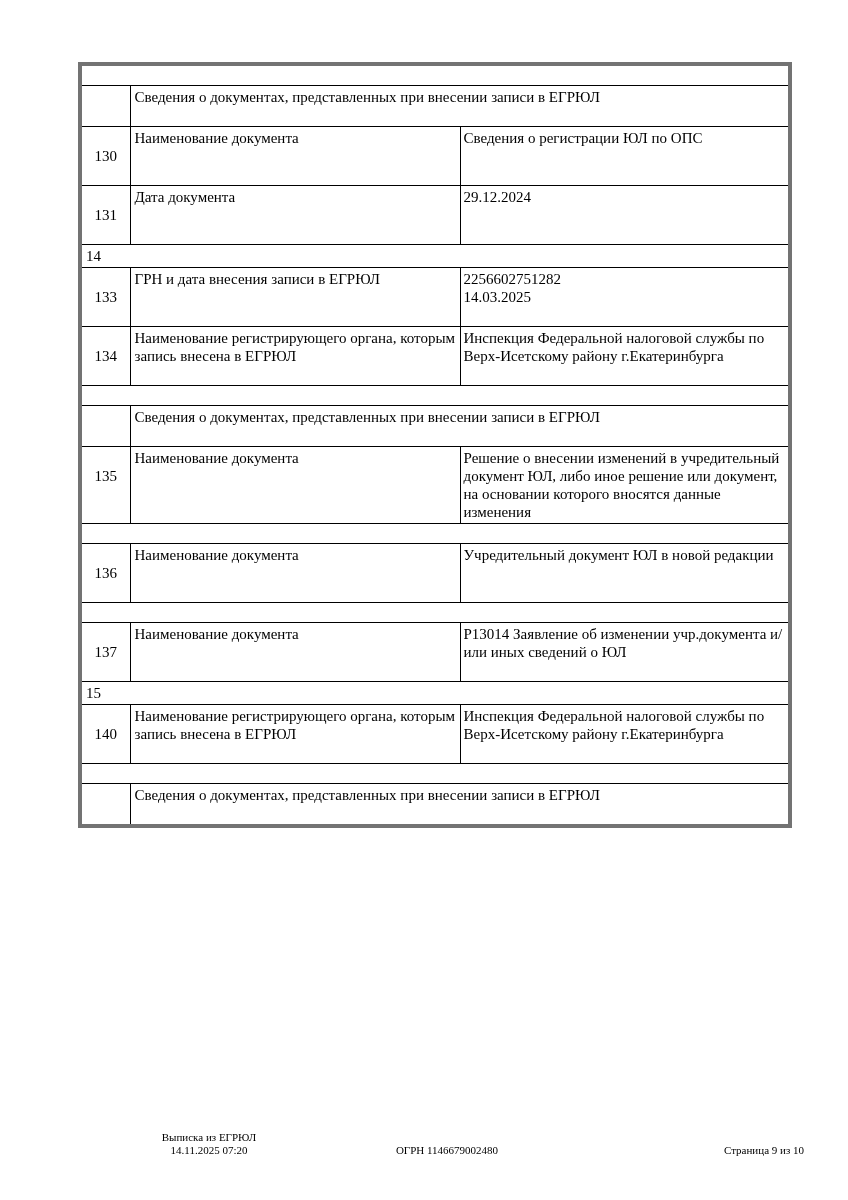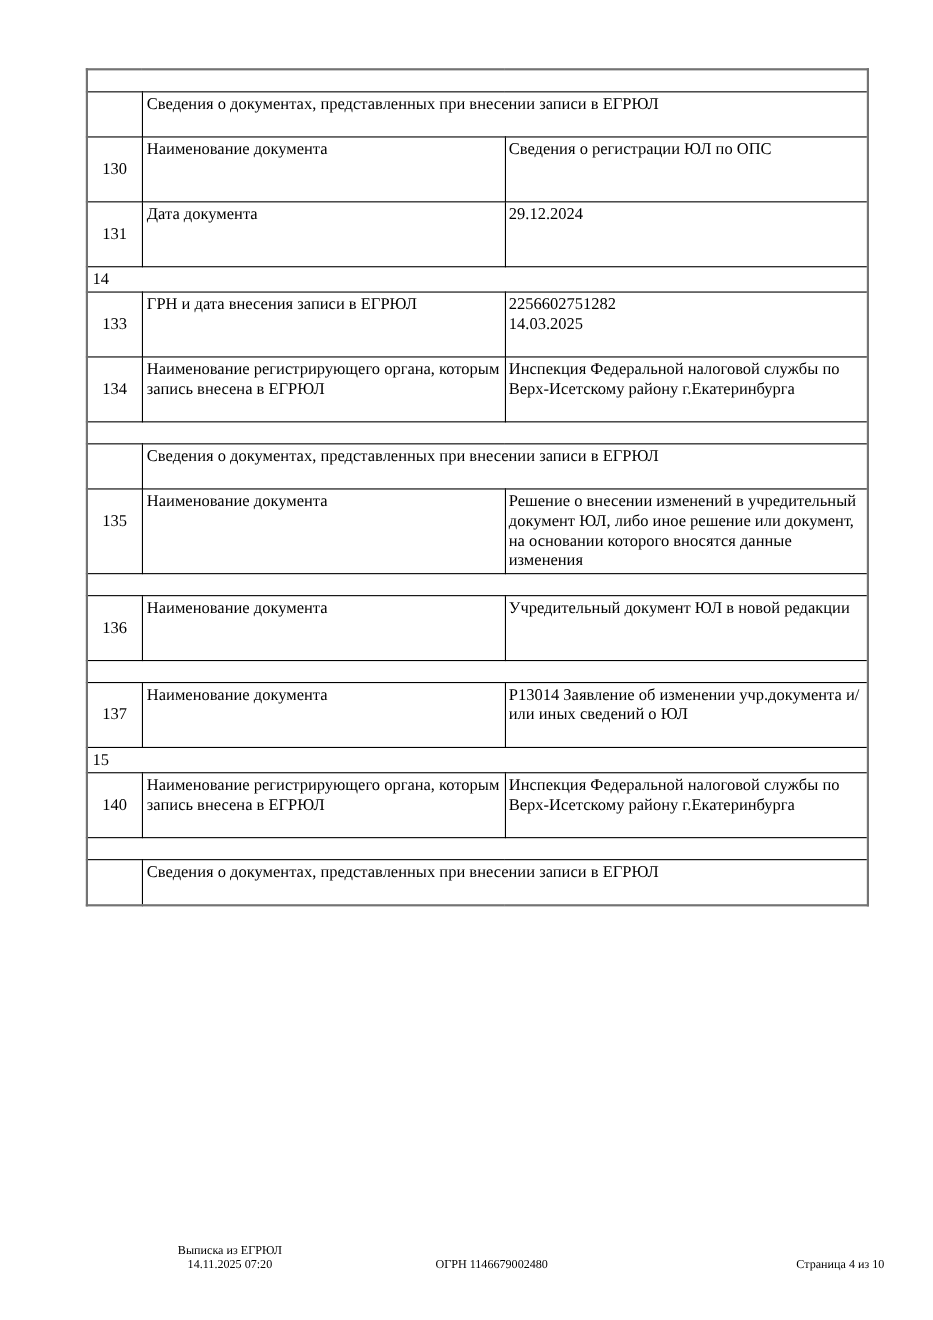--- a/index.html
+++ b/index.html
@@ -16,21 +16,21 @@
     font-family: "Liberation Serif", "DejaVu Serif", serif;
     overflow: hidden;
   }
   .doc-table {
     position: absolute;
     left: 78px;
     top: 62px;
     width: 710px;
     border-collapse: collapse;
     table-layout: fixed;
-    border: 2px solid #737373;
+    border: 4px solid #737373;
   }
   .doc-table td {
     border: 1px solid #000;
     font-size: 15px;
     line-height: 18px;
     padding: 2px 4px;
     vertical-align: top;
     word-wrap: break-word;
   }
   .doc-table td.num {
@@ -154,16 +154,16 @@
         </tr>
       </tbody>
   </table>
 
   <div class="footer">
     <div class="footer-left">
       <div>Выписка из ЕГРЮЛ</div>
       <div>14.11.2025 07:20</div>
     </div>
     <div class="footer-center">ОГРН 1146679002480</div>
-    <div class="footer-right">Страница 4 из 10</div>
+    <div class="footer-right">Страница 9 из 10</div>
   </div>
 
 </div>
 
 </body></html>

